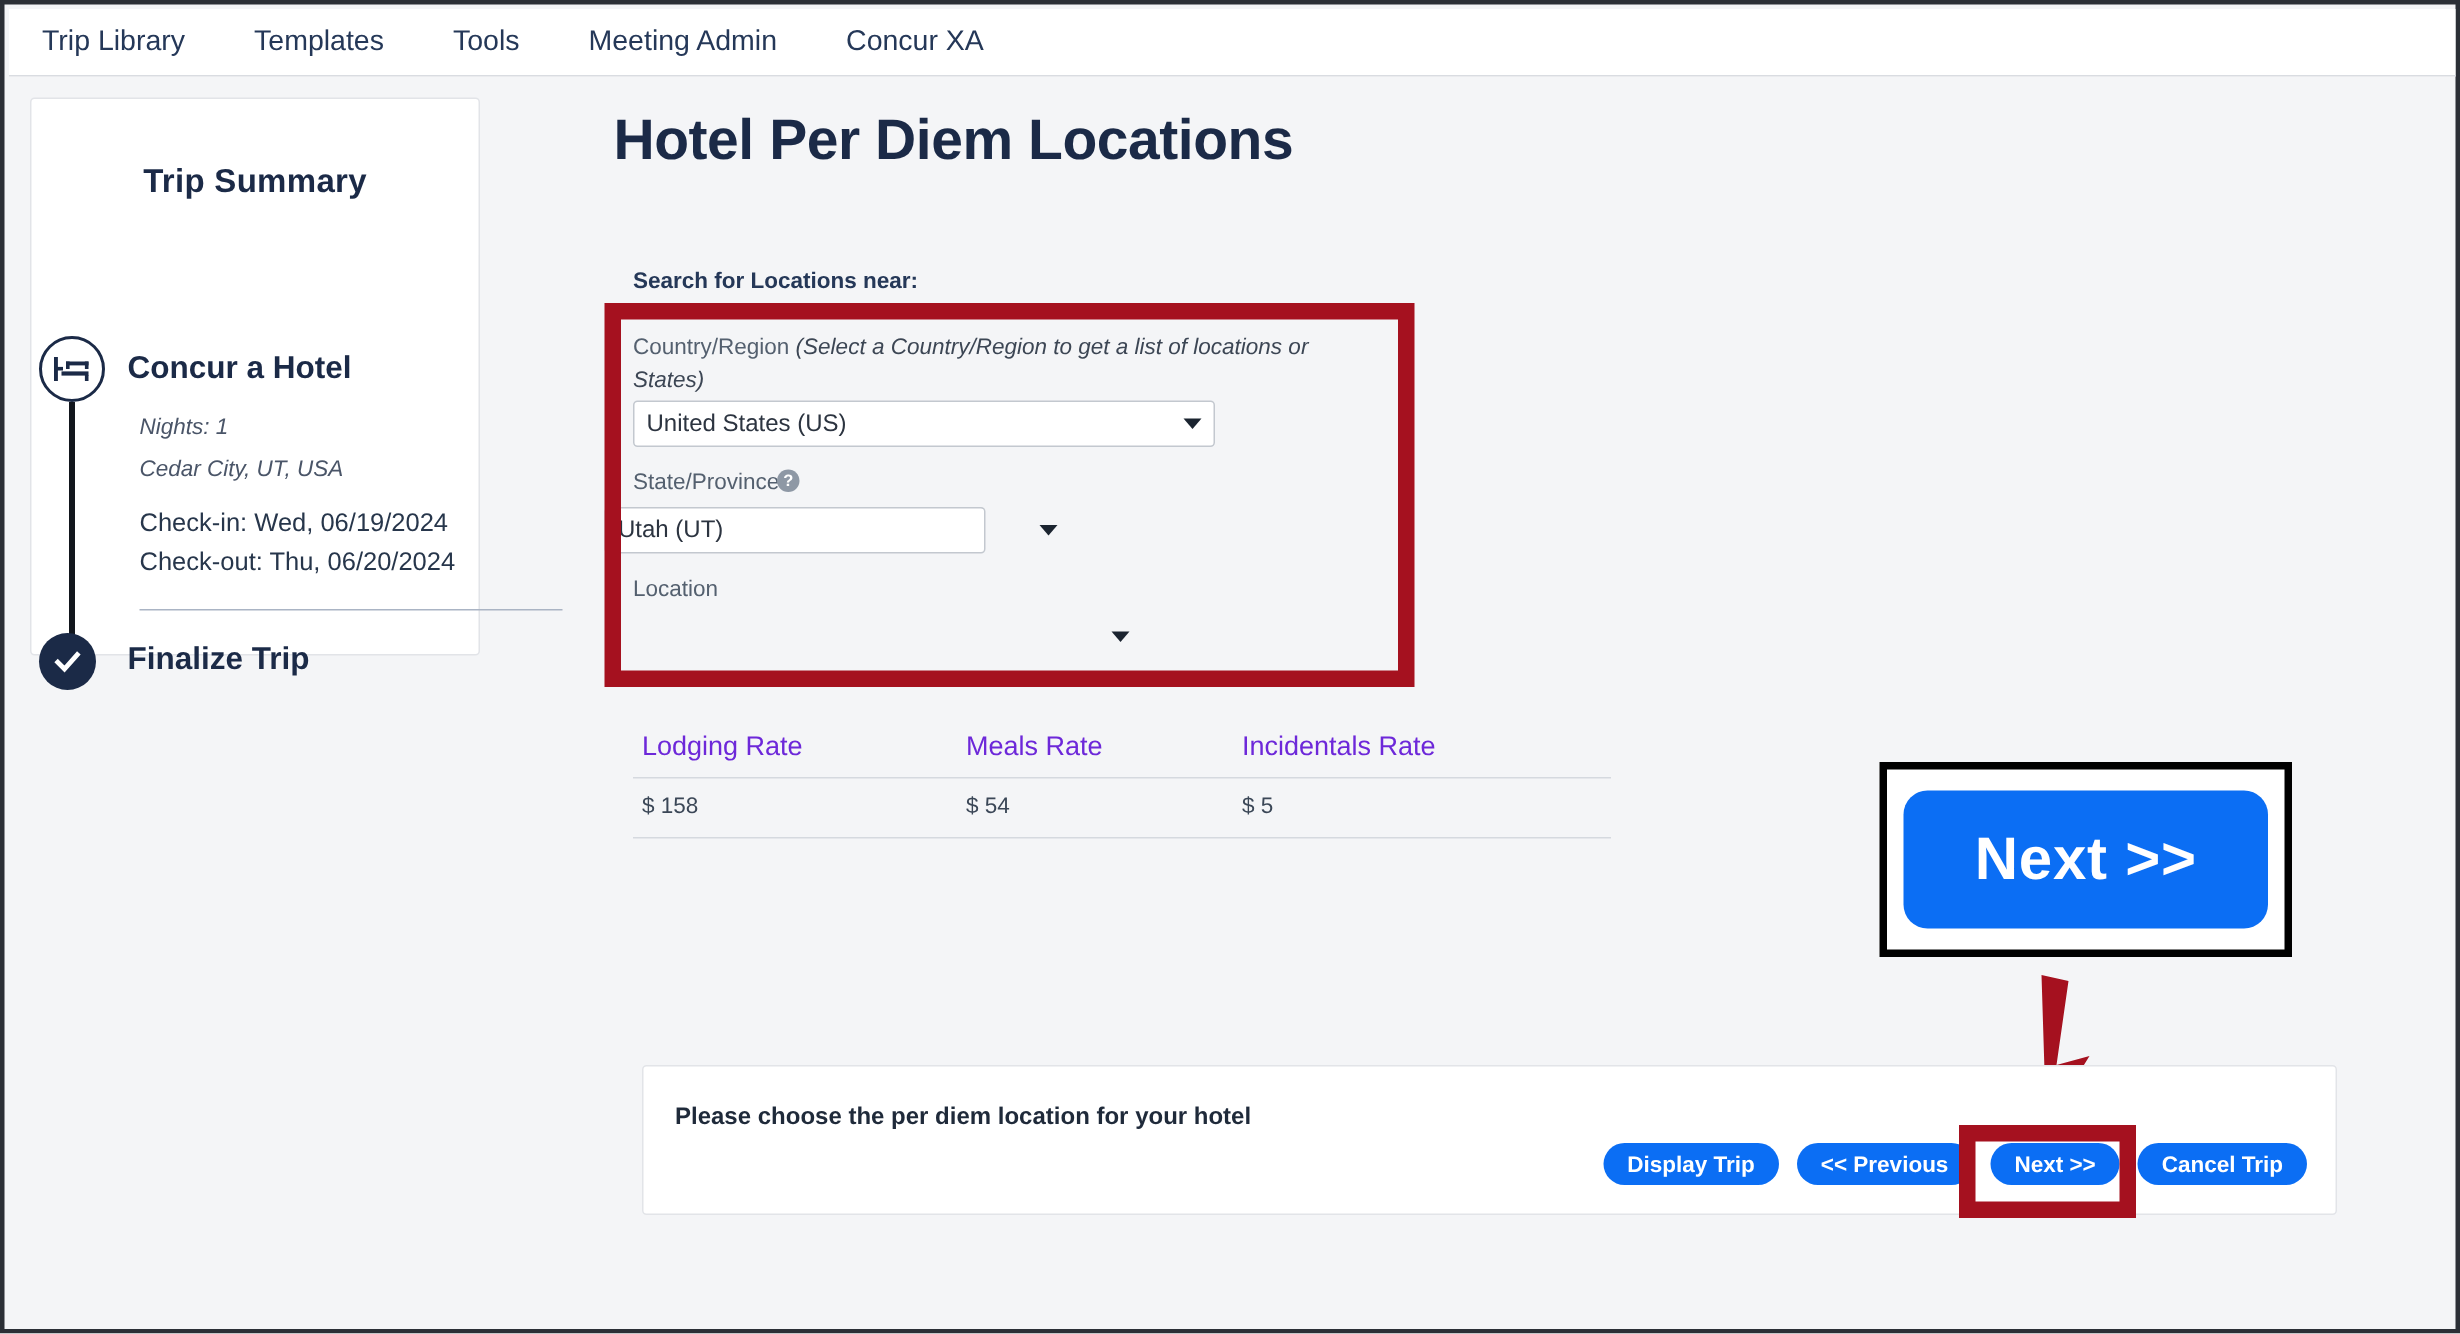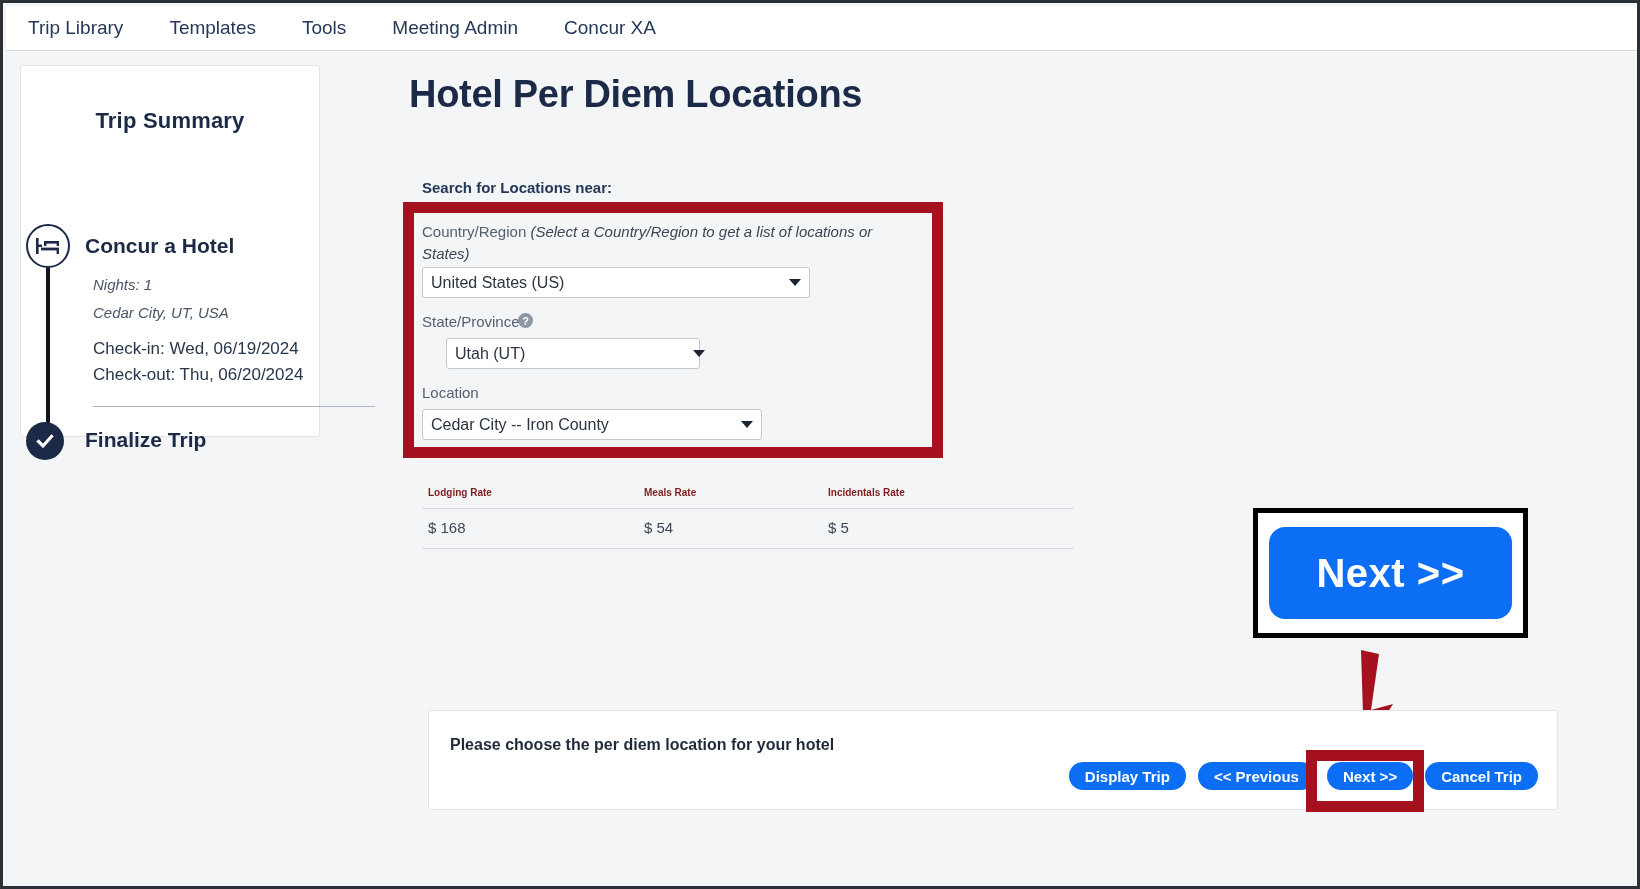--- a/index.html
+++ b/index.html
@@ -152,37 +152,37 @@
 
   #lbl-state { left: 419px; top: 310px; }
   #help-icon {
     position: absolute; left: 515px; top: 310px;
     width: 15px; height: 15px; border-radius: 50%;
     background: #8e98a5; color: #ffffff;
     font-size: 11px; font-weight: bold;
     display: flex; align-items: center; justify-content: center;
     cursor: pointer;
   }
-  #sel-state { left: 443px; top: 335px; width: 254px; }
+  #sel-state { left: 400px; top: 335px; width: 254px; }
   #arr-state { left: 690px; top: 347px; }
 
   #lbl-location { left: 419px; top: 381px; }
   #sel-location { left: 419px; top: 406px; width: 340px; }
   #arr-location { left: 738px; top: 418px; }
 
   
   #rates {
     position: absolute; left: 419px; top: 478px;
     width: 652px;
     border-collapse: collapse;
     background: transparent;
   }
   #rates th {
     text-align: left;
-    font-size: 10px; font-weight: bold; color: #7f1d1d;
+    font-size: 18px; font-weight: normal; color: #6d28d9;
     padding: 6px 0 10px 6px;
     border-bottom: 1px solid #d5d9df;
   }
   #rates td {
     font-size: 15px; color: #3b4757;
     padding: 10px 0 12px 6px;
     border-bottom: 1px solid #d5d9df;
   }
   #rates th:nth-child(1), #rates td:nth-child(1) { width: 216px; }
   #rates th:nth-child(2), #rates td:nth-child(2) { width: 184px; }
@@ -310,38 +310,35 @@
   <div class="dd-arrow" id="arr-country"></div>
 
   <div class="field-label" id="lbl-state">State/Province</div>
   <div id="help-icon">?</div>
   <select class="dd" id="sel-state">
     <option>Utah (UT)</option>
   </select>
   <div class="dd-arrow" id="arr-state"></div>
 
   <div class="field-label" id="lbl-location">Location</div>
-  <select class="dd" id="sel-location">
-    <option>Cedar City -- Iron County</option>
-  </select>
   <div class="dd-arrow" id="arr-location"></div>
 
   <div id="form-highlight"></div>
 
   <table id="rates">
     <thead>
       <tr>
         <th>Lodging Rate</th>
         <th>Meals Rate</th>
         <th>Incidentals Rate</th>
       </tr>
     </thead>
     <tbody>
       <tr>
-        <td>$ 168</td>
+        <td>$ 158</td>
         <td>$ 54</td>
         <td>$ 5</td>
       </tr>
     </tbody>
   </table>
 
   <div id="callout">
     <div id="callout-btn">Next &gt;&gt;</div>
   </div>
 

